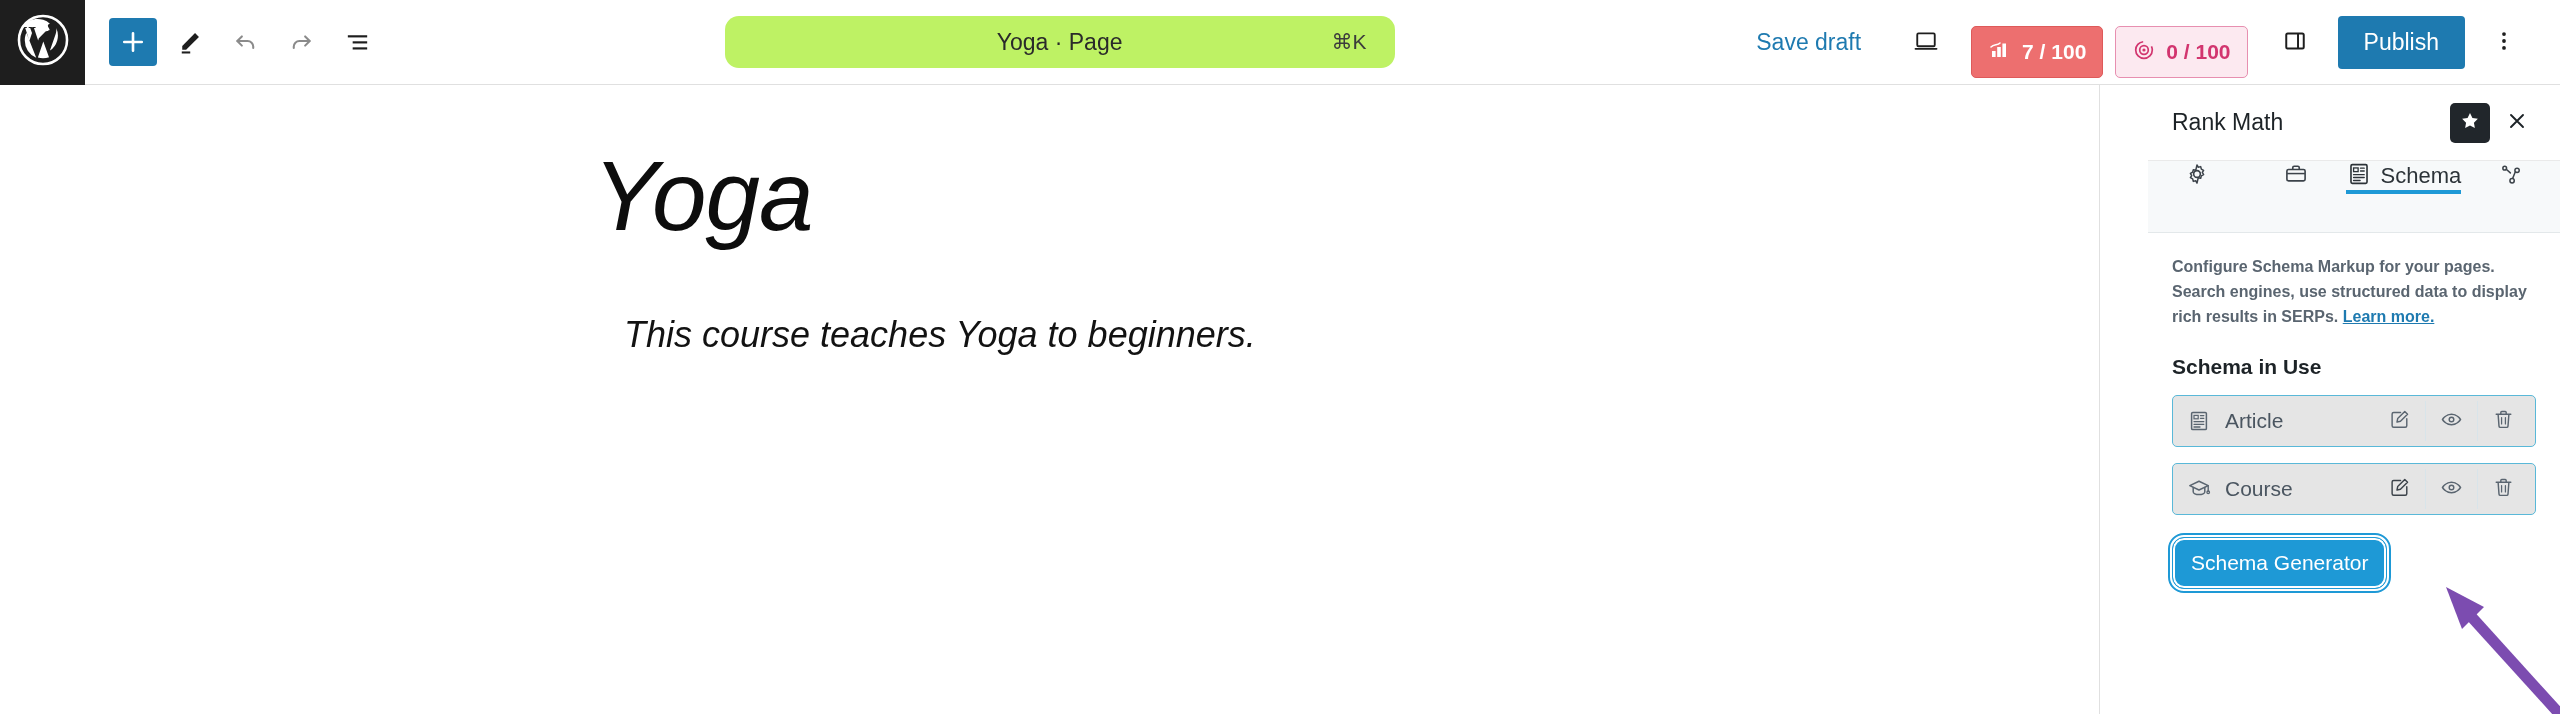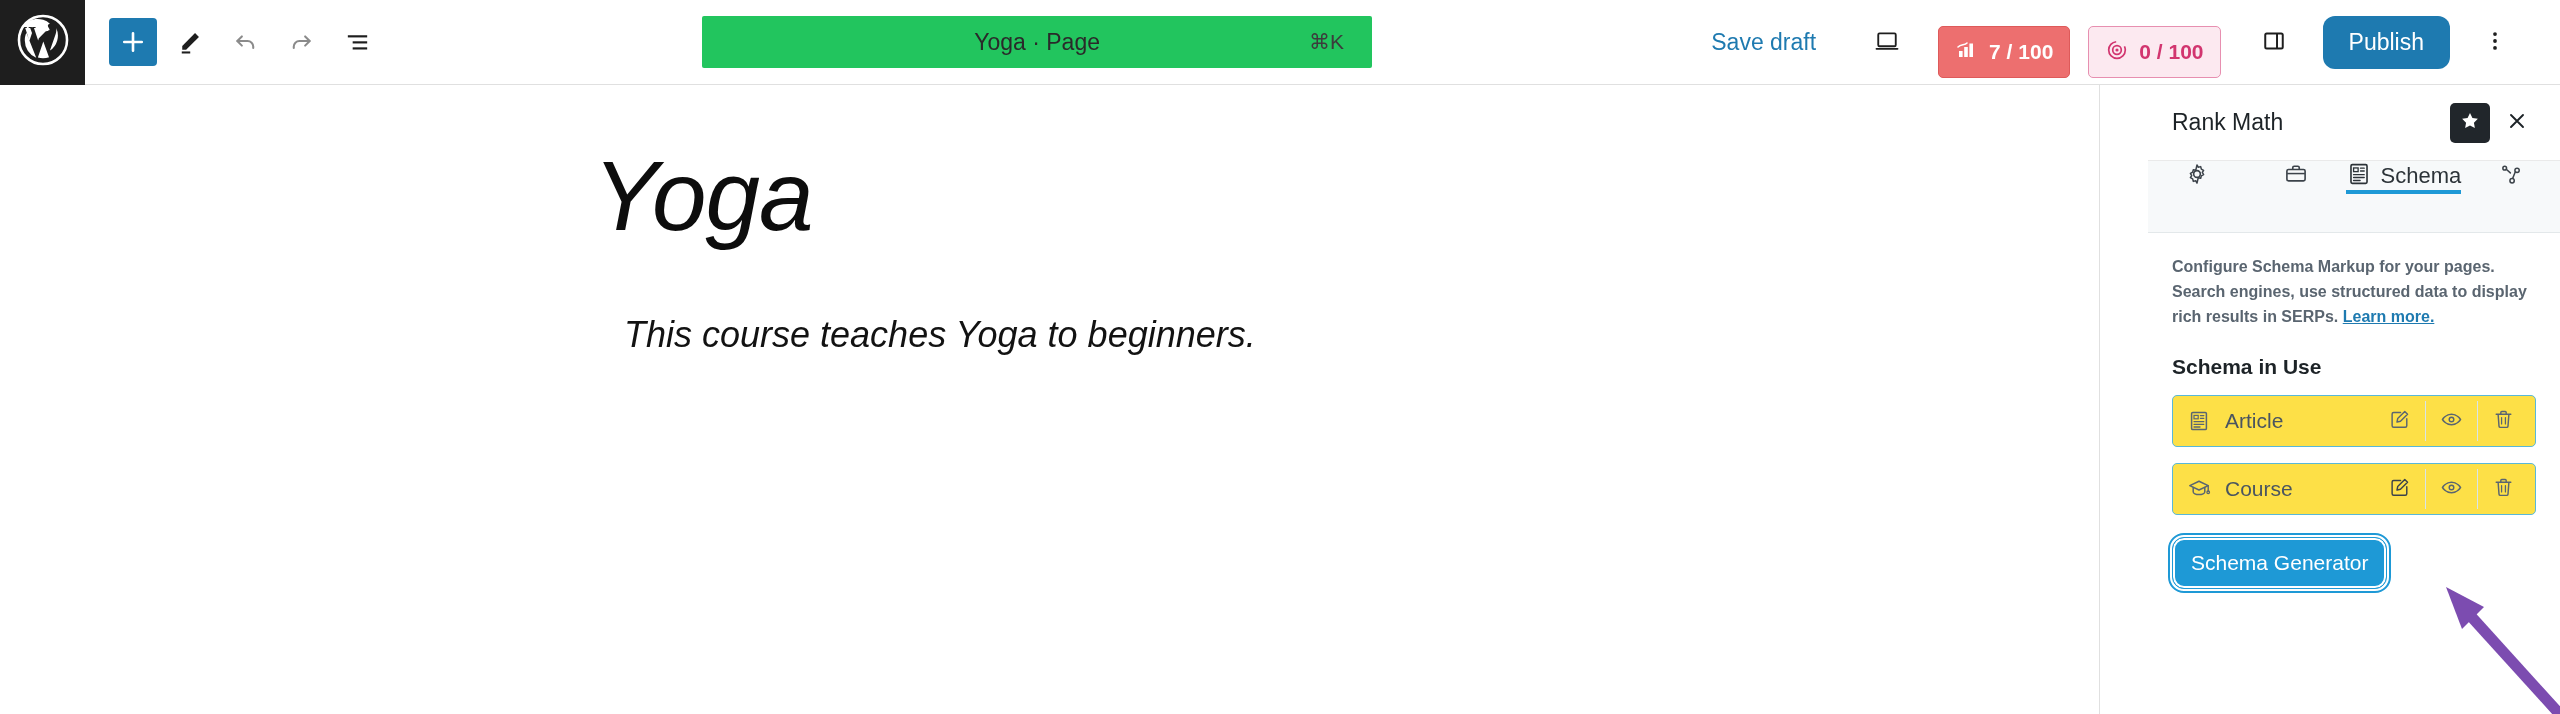--- a/index.html
+++ b/index.html
@@ -31,52 +31,52 @@
     width: 48px; height: 48px;
     display: flex; align-items: center; justify-content: center;
     border: none; background: transparent; border-radius: 3px; cursor: pointer;
   }
   .tool-btn.primary { background: #1e7ab0; border-radius: 4px; }
   .tool-btn svg { display: block; }
 
   .cmdbar-wrap { flex: 1; display: flex; justify-content: center; }
   .cmdbar {
     width: 670px; height: 52px;
-    background: #22c55e; border-radius: 2px;
+    background: #bef264; border-radius: 14px;
     display: flex; align-items: center; justify-content: center;
     position: relative; cursor: pointer;
   }
   .cmdbar-title { font-size: 23px; color: #2a2a2a; }
   .cmdbar-kbd {
     position: absolute; right: 28px;
     font-size: 21px; color: #3c3c3c;
   }
 
-  .right-tools { display: flex; align-items: center; gap: 14px; padding-right: 40px; }
+  .right-tools { display: flex; align-items: center; gap: 8px; padding-right: 31px; }
   .save-draft {
     font-size: 23px; color: #1e7ab0; background: none; border: none;
     cursor: pointer; padding: 10px 18px; margin-right: 14px;
   }
   .view-btn {
     width: 50px; height: 48px; display: flex; align-items: center;
     justify-content: center; background: none; border: none; cursor: pointer;
   }
   .score-badge {
     height: 52px; display: flex; align-items: center; gap: 10px;
     padding: 0 16px; border-radius: 5px; cursor: pointer;
     font-size: 21px; font-weight: bold; margin-top: 20px;
   }
   .score-seo { background: #ed6f6f; border: 1px solid #de5a5a; color: #ffffff; margin-left: 12px; }
   .score-ai  { background: #fce9f0; border: 1px solid #e78fb0; color: #d2356f; margin-left: 4px; }
   .sidebar-toggle {
     width: 50px; height: 48px; display: flex; align-items: center;
     justify-content: center; background: none; border: none; cursor: pointer; margin-left: 14px;
   }
   .publish-btn {
-    background: #1e7ab0; color: #fff; border: none; border-radius: 12px;
+    background: #1e7ab0; color: #fff; border: none; border-radius: 4px;
     font-size: 23px; padding: 13px 26px; cursor: pointer; margin-left: 10px;
   }
   .kebab-btn {
     width: 50px; height: 48px; display: flex; align-items: center;
     justify-content: center; background: none; border: none; cursor: pointer; margin-left: 6px;
   }
 
   
   .canvas {
     position: absolute; top: 85px; left: 85px;
@@ -136,21 +136,21 @@
     font-size: 16px; line-height: 1.55; color: #5a6570; font-weight: bold;
   }
   .rm-link { color: #1e7ab0; text-decoration: underline; cursor: pointer; }
   .rm-section-title {
     margin-top: 26px; font-size: 21px; font-weight: bold; color: #1d2327;
   }
 
   .schema-row {
     margin-top: 16px; height: 52px;
     border: 1px solid #59b8d8; border-radius: 5px;
-    background: #fde047;
+    background: #e5e5e5;
     display: flex; align-items: center; padding: 0 6px 0 14px;
     cursor: pointer;
   }
   .schema-row-icon { width: 30px; display: flex; align-items: center; }
   .schema-row-name { flex: 1; font-size: 21px; color: #4a5560; padding-left: 8px; }
   .schema-act {
     width: 52px; height: 40px; display: flex; align-items: center;
     justify-content: center; background: none; border: none; cursor: pointer;
     border-left: 1px solid #d8e4ea;
   }

